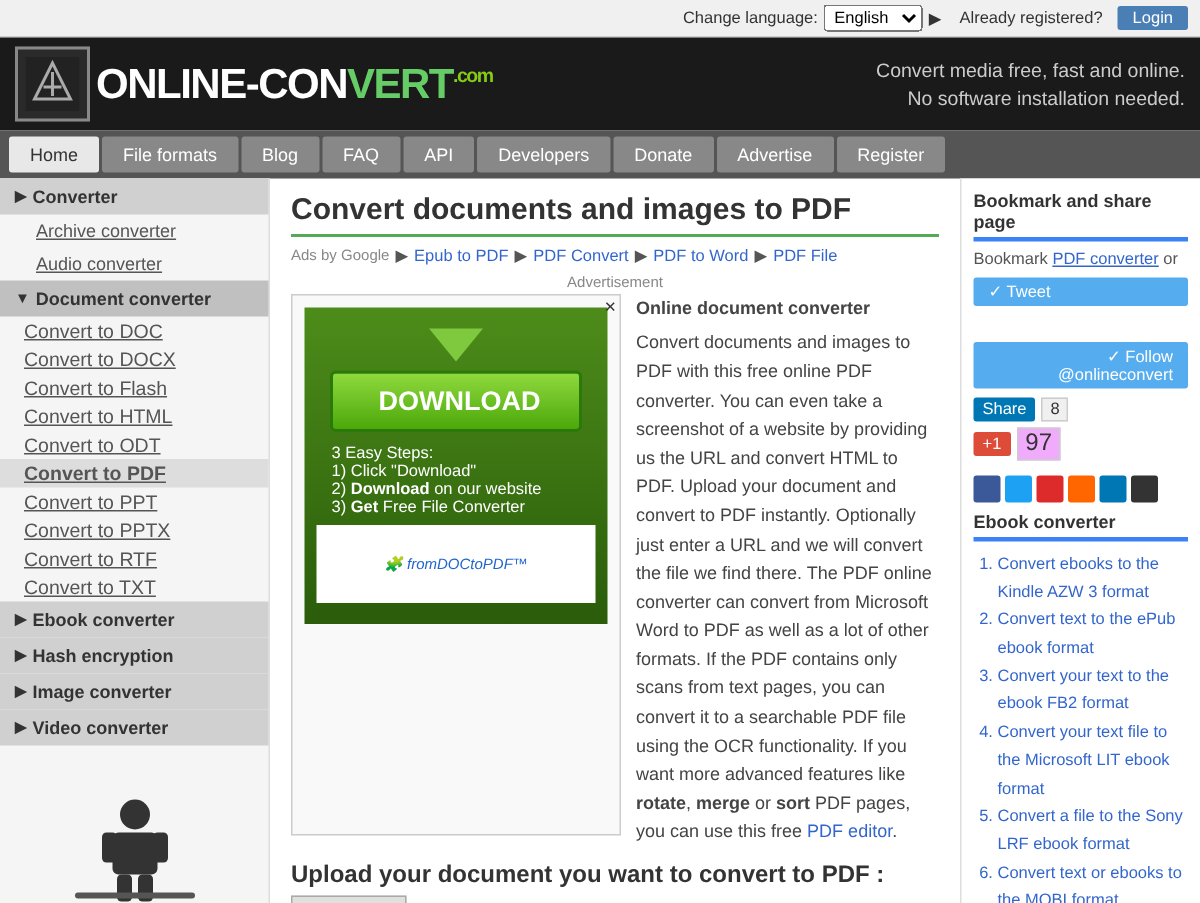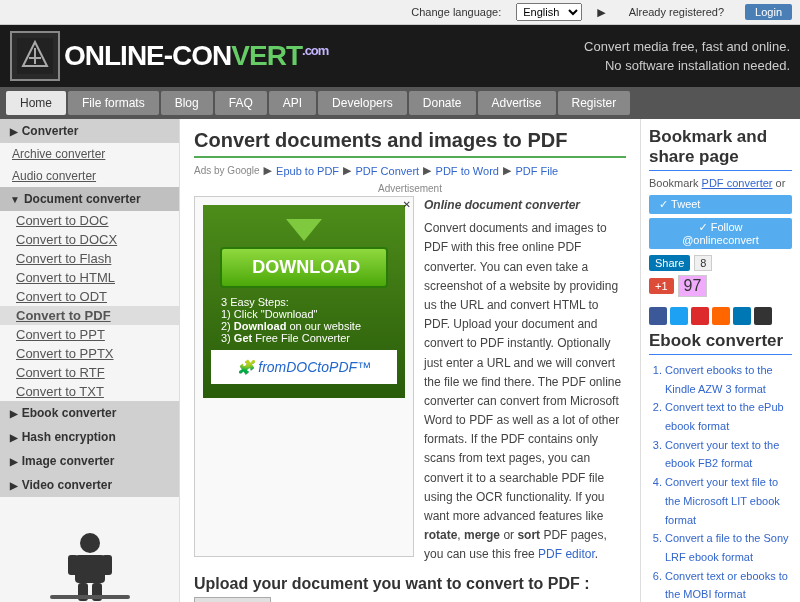--- a/index.html
+++ b/index.html
@@ -1,45 +1,45 @@
 <!DOCTYPE html>
 <html><head>
   <meta charset="utf-8">
   <style>
     * { margin: 0; padding: 0; box-sizing: border-box; }
     body { font-family: Arial, sans-serif; font-size: 12px; background: #fff; color: #333; width: 800px; }
 
     
     #top-bar { background: #f0f0f0; border-bottom: 1px solid #ccc; padding: 3px 8px; display: flex; align-items: center; justify-content: flex-end; font-size: 11px; color: #333; }
-    #top-bar .lang-section { display: flex; align-items: center; gap: 15px; }
+    #top-bar .lang-section { display: flex; align-items: center; gap: 4px; }
     #top-bar select { font-size: 11px; padding: 1px 2px; }
     #top-bar .login-btn { background: #4a7fb5; color: #fff; border: none; padding: 2px 10px; font-size: 11px; cursor: pointer; border-radius: 2px; margin-left: 6px; }
 
     
     #header { background: #1a1a1a; display: flex; align-items: center; padding: 6px 10px; justify-content: space-between; }
     #logo { display: flex; align-items: center; gap: 4px; }
     #logo .logo-icon { width: 50px; height: 50px; background: #2a2a2a; border: 2px solid #888; display: flex; align-items: center; justify-content: center; }
     #logo .logo-icon svg { width: 36px; height: 36px; }
     #logo .logo-text { font-size: 28px; font-weight: bold; color: #fff; letter-spacing: -1px; }
-    #logo .logo-text span.dot-com { font-size: 13px; color: #c4b5fd; vertical-align: super; }
+    #logo .logo-text span.dot-com { font-size: 13px; color: #84cc16; vertical-align: super; }
     #header-right { text-align: right; color: #ccc; font-size: 13px; line-height: 1.5; }
 
     
     #nav { background: #555; display: flex; gap: 2px; padding: 4px 6px; }
     .nav-btn { background: #888; color: #fff; border: none; padding: 5px 14px; font-size: 12px; cursor: pointer; border-radius: 2px; text-decoration: none; display: inline-block; }
     .nav-btn.active { background: #e8e8e8; color: #333; }
 
     
     #main { display: flex; gap: 0; }
 
     
     #sidebar { width: 180px; min-width: 180px; background: #f5f5f5; border-right: 1px solid #ddd; padding: 0; font-size: 12px; }
     .sidebar-section-title { background: #d0d0d0; padding: 5px 10px; font-weight: bold; font-size: 12px; color: #333; display: flex; align-items: center; gap: 4px; cursor: pointer; }
     .sidebar-section-title .arrow { font-size: 10px; }
-    .sidebar-item { padding: 4px 12px; color: #555; cursor: pointer; display: block; }
+    .sidebar-item { padding: 4px 24px; color: #555; cursor: pointer; display: block; }
     .sidebar-active { background: #ddd; font-weight: bold; color: #333; }
     .sidebar-sub { padding: 2px 16px; color: #555; cursor: pointer; display: block; font-size: 13px; }
 
     
     #content { flex: 1; padding: 10px 14px; max-width: 460px; }
     #content h1 { font-size: 20px; color: #333; margin-bottom: 6px; border-bottom: 2px solid #5a5; padding-bottom: 4px; }
     .breadcrumb-bar { display: flex; align-items: center; gap: 4px; font-size: 11px; color: #555; margin-bottom: 6px; flex-wrap: wrap; }
     .breadcrumb-bar a { color: #3366cc; text-decoration: none; }
     .ads-label { font-size: 10px; color: #888; }
 
@@ -56,25 +56,25 @@
     .doc-description a { color: #3366cc; text-decoration: none; }
 
     .upload-section { margin-top: 10px; }
     .upload-label { font-weight: bold; font-size: 16px; color: #333; margin-bottom: 4px; }
     .upload-row { display: flex; align-items: center; gap: 6px; margin-bottom: 2px; }
     .choose-file-btn { background: #e0e0e0; border: 1px solid #aaa; padding: 3px 8px; font-size: 11px; cursor: pointer; }
     .no-file { color: #888; font-size: 11px; }
 
     
     #right-panel { width: 160px; min-width: 160px; padding: 8px 8px; background: #fff; border-left: 1px solid #ddd; }
-    .right-section-title { font-weight: bold; font-size: 17px; color: #333; border-bottom: 1px solid #3b82f6; padding-bottom: 3px; margin-bottom: 6px; }
+    .right-section-title { font-weight: bold; font-size: 12px; color: #333; border-bottom: 3px solid #3b82f6; padding-bottom: 3px; margin-bottom: 6px; }
     .bookmark-text { font-size: 11px; color: #555; margin-bottom: 6px; }
     .bookmark-text a { color: #3366cc; }
     .tweet-btn { background: #55acee; color: #fff; padding: 3px 10px; font-size: 11px; border: none; cursor: pointer; border-radius: 2px; width: 100%; margin-bottom: 4px; text-align: left; }
-    .follow-btn { background: #55acee; color: #fff; padding: 3px 10px; font-size: 11px; border: none; cursor: pointer; border-radius: 2px; width: 100%; margin-bottom: 6px; text-align: center; }
+    .follow-btn { background: #55acee; color: #fff; padding: 3px 10px; font-size: 11px; border: none; cursor: pointer; border-radius: 2px; width: 100%; margin-bottom: 6px; text-align: right; margin-top: 20px; }
     .linkedin-row { display: flex; align-items: center; gap: 4px; margin-bottom: 4px; }
     .share-btn { background: #0077b5; color: #fff; padding: 2px 6px; font-size: 11px; border: none; cursor: pointer; border-radius: 2px; }
     .share-count { background: #f0f0f0; border: 1px solid #ccc; padding: 1px 5px; font-size: 11px; }
     .gplus-row { display: flex; align-items: center; gap: 4px; margin-bottom: 10px; }
     .gplus-btn { background: #dd4b39; color: #fff; padding: 2px 6px; font-size: 11px; border: none; cursor: pointer; border-radius: 2px; }
     .gplus-count { background: #f0abfc; border: 1px solid #ccc; padding: 1px 5px; font-size: 16px; text-align: right; }
     .social-icons-row { display: flex; gap: 3px; margin-bottom: 6px; flex-wrap: wrap; }
     .social-icon { width: 18px; height: 18px; background: #888; border-radius: 2px; display: inline-block; }
 
     .ebook-list { list-style: decimal; padding-left: 16px; font-size: 11px; color: #3366cc; line-height: 1.7; }
@@ -205,27 +205,27 @@
       <div class="ad-box" style="width:220px;">
         <div class="ad-inner">
           <div class="ad-arrow"></div>
           <button class="ad-download-btn">DOWNLOAD</button>
           <div class="ad-steps">
             <div>3 Easy Steps:</div>
             <div>1) Click "Download"</div>
             <div>2) <strong>Download</strong> on our website</div>
             <div>3) <strong>Get</strong> Free File Converter</div>
           </div>
-          <div class="ad-footer" style="background:#fff;color:#2266cc;padding:9px;font-size:14px;font-style:italic;margin-top:6px;">🧩 fromDOCtoPDF™</div>
+          <div class="ad-footer" style="background:#fff;color:#2266cc;padding:20px;font-size:10px;font-style:italic;margin-top:6px;">🧩 fromDOCtoPDF™</div>
         </div>
         <span class="ad-close">✕</span>
       </div>
 
       <div class="doc-description" style="flex:1;">
-        <p style="font-weight:bold;margin-bottom:4px;font-style:italic;">Online document converter</p>
+        <p style="font-weight:bold;margin-bottom:4px;">Online document converter</p>
         <p>Convert documents and images to PDF with this free online PDF converter. You can even take a screenshot of a website by providing us the URL and convert HTML to PDF. Upload your document and convert to PDF instantly. Optionally just enter a URL and we will convert the file we find there. The PDF online converter can convert from Microsoft Word to PDF as well as a lot of other formats. If the PDF contains only scans from text pages, you can convert it to a searchable PDF file using the OCR functionality. If you want more advanced features like <strong>rotate</strong>, <strong>merge</strong> or <strong>sort</strong> PDF pages, you can use this free <a href="#">PDF editor</a>.</p>
       </div>
     </div>
 
     <div class="upload-section">
       <div class="upload-label">Upload your document you want to convert to PDF :</div>
       <div class="upload-row">
         <button class="choose-file-btn">Choose File</button>
         <span class="no-file">no file selected</span>
       </div>

